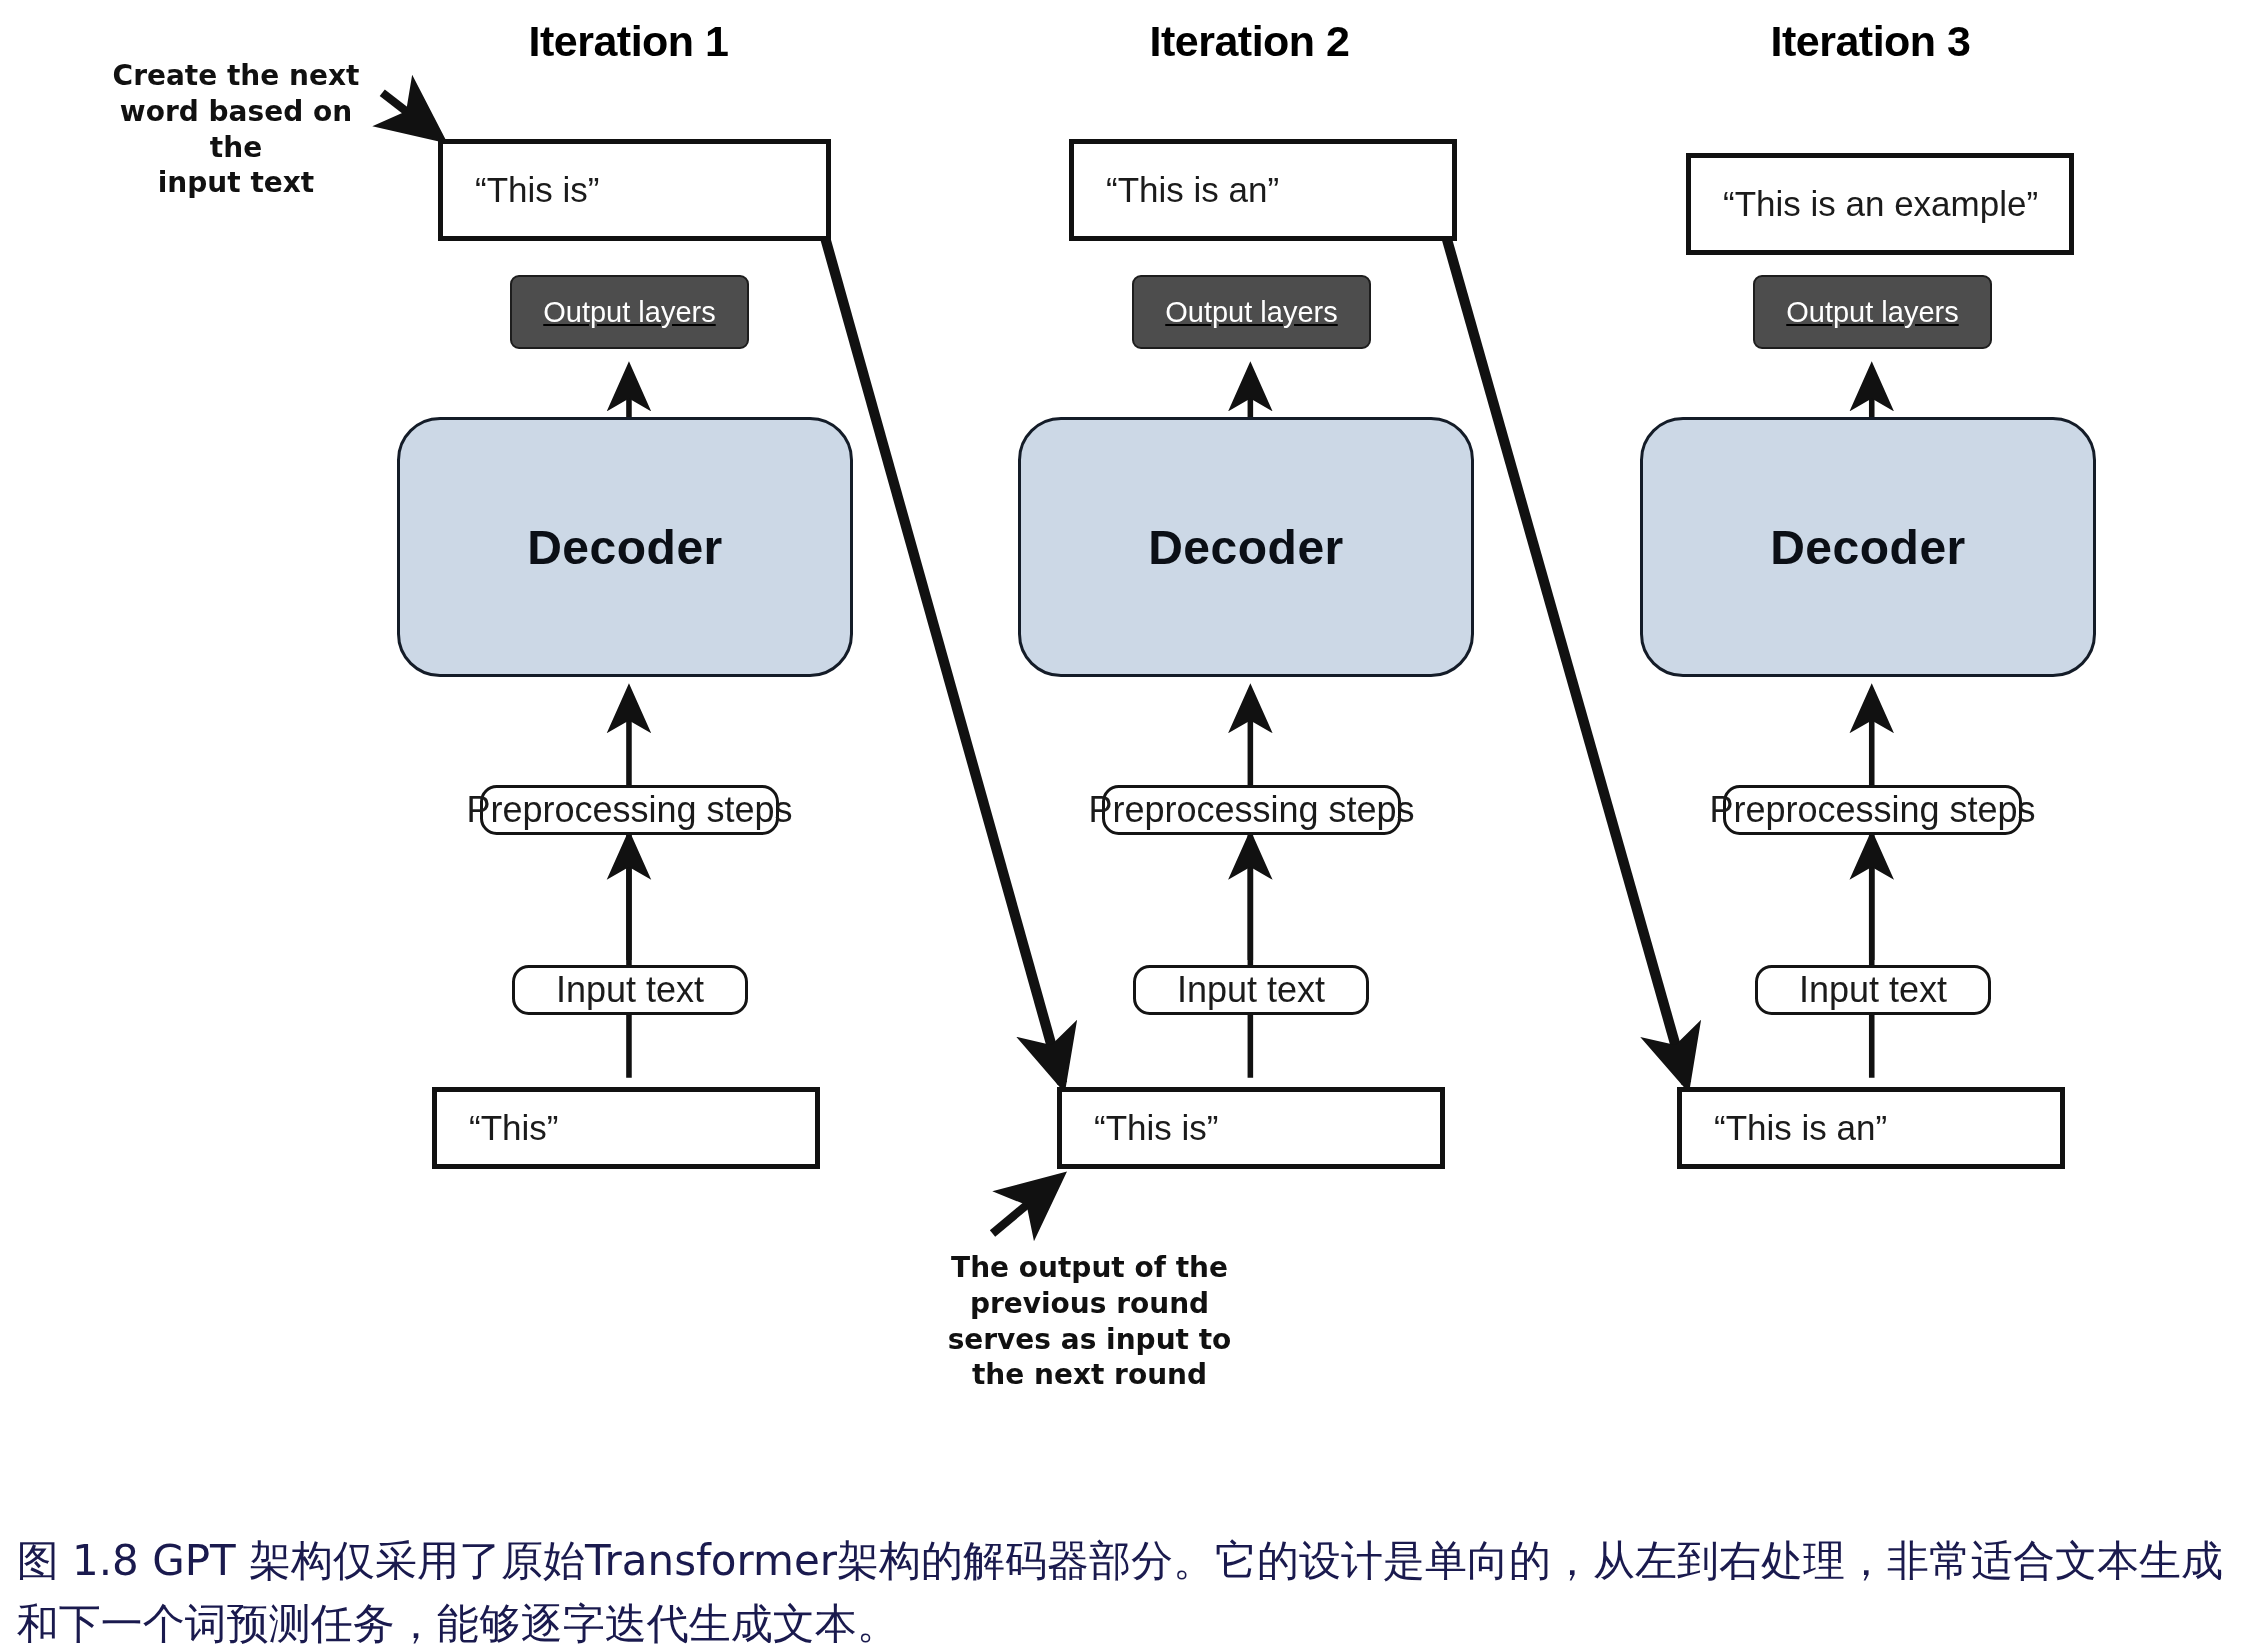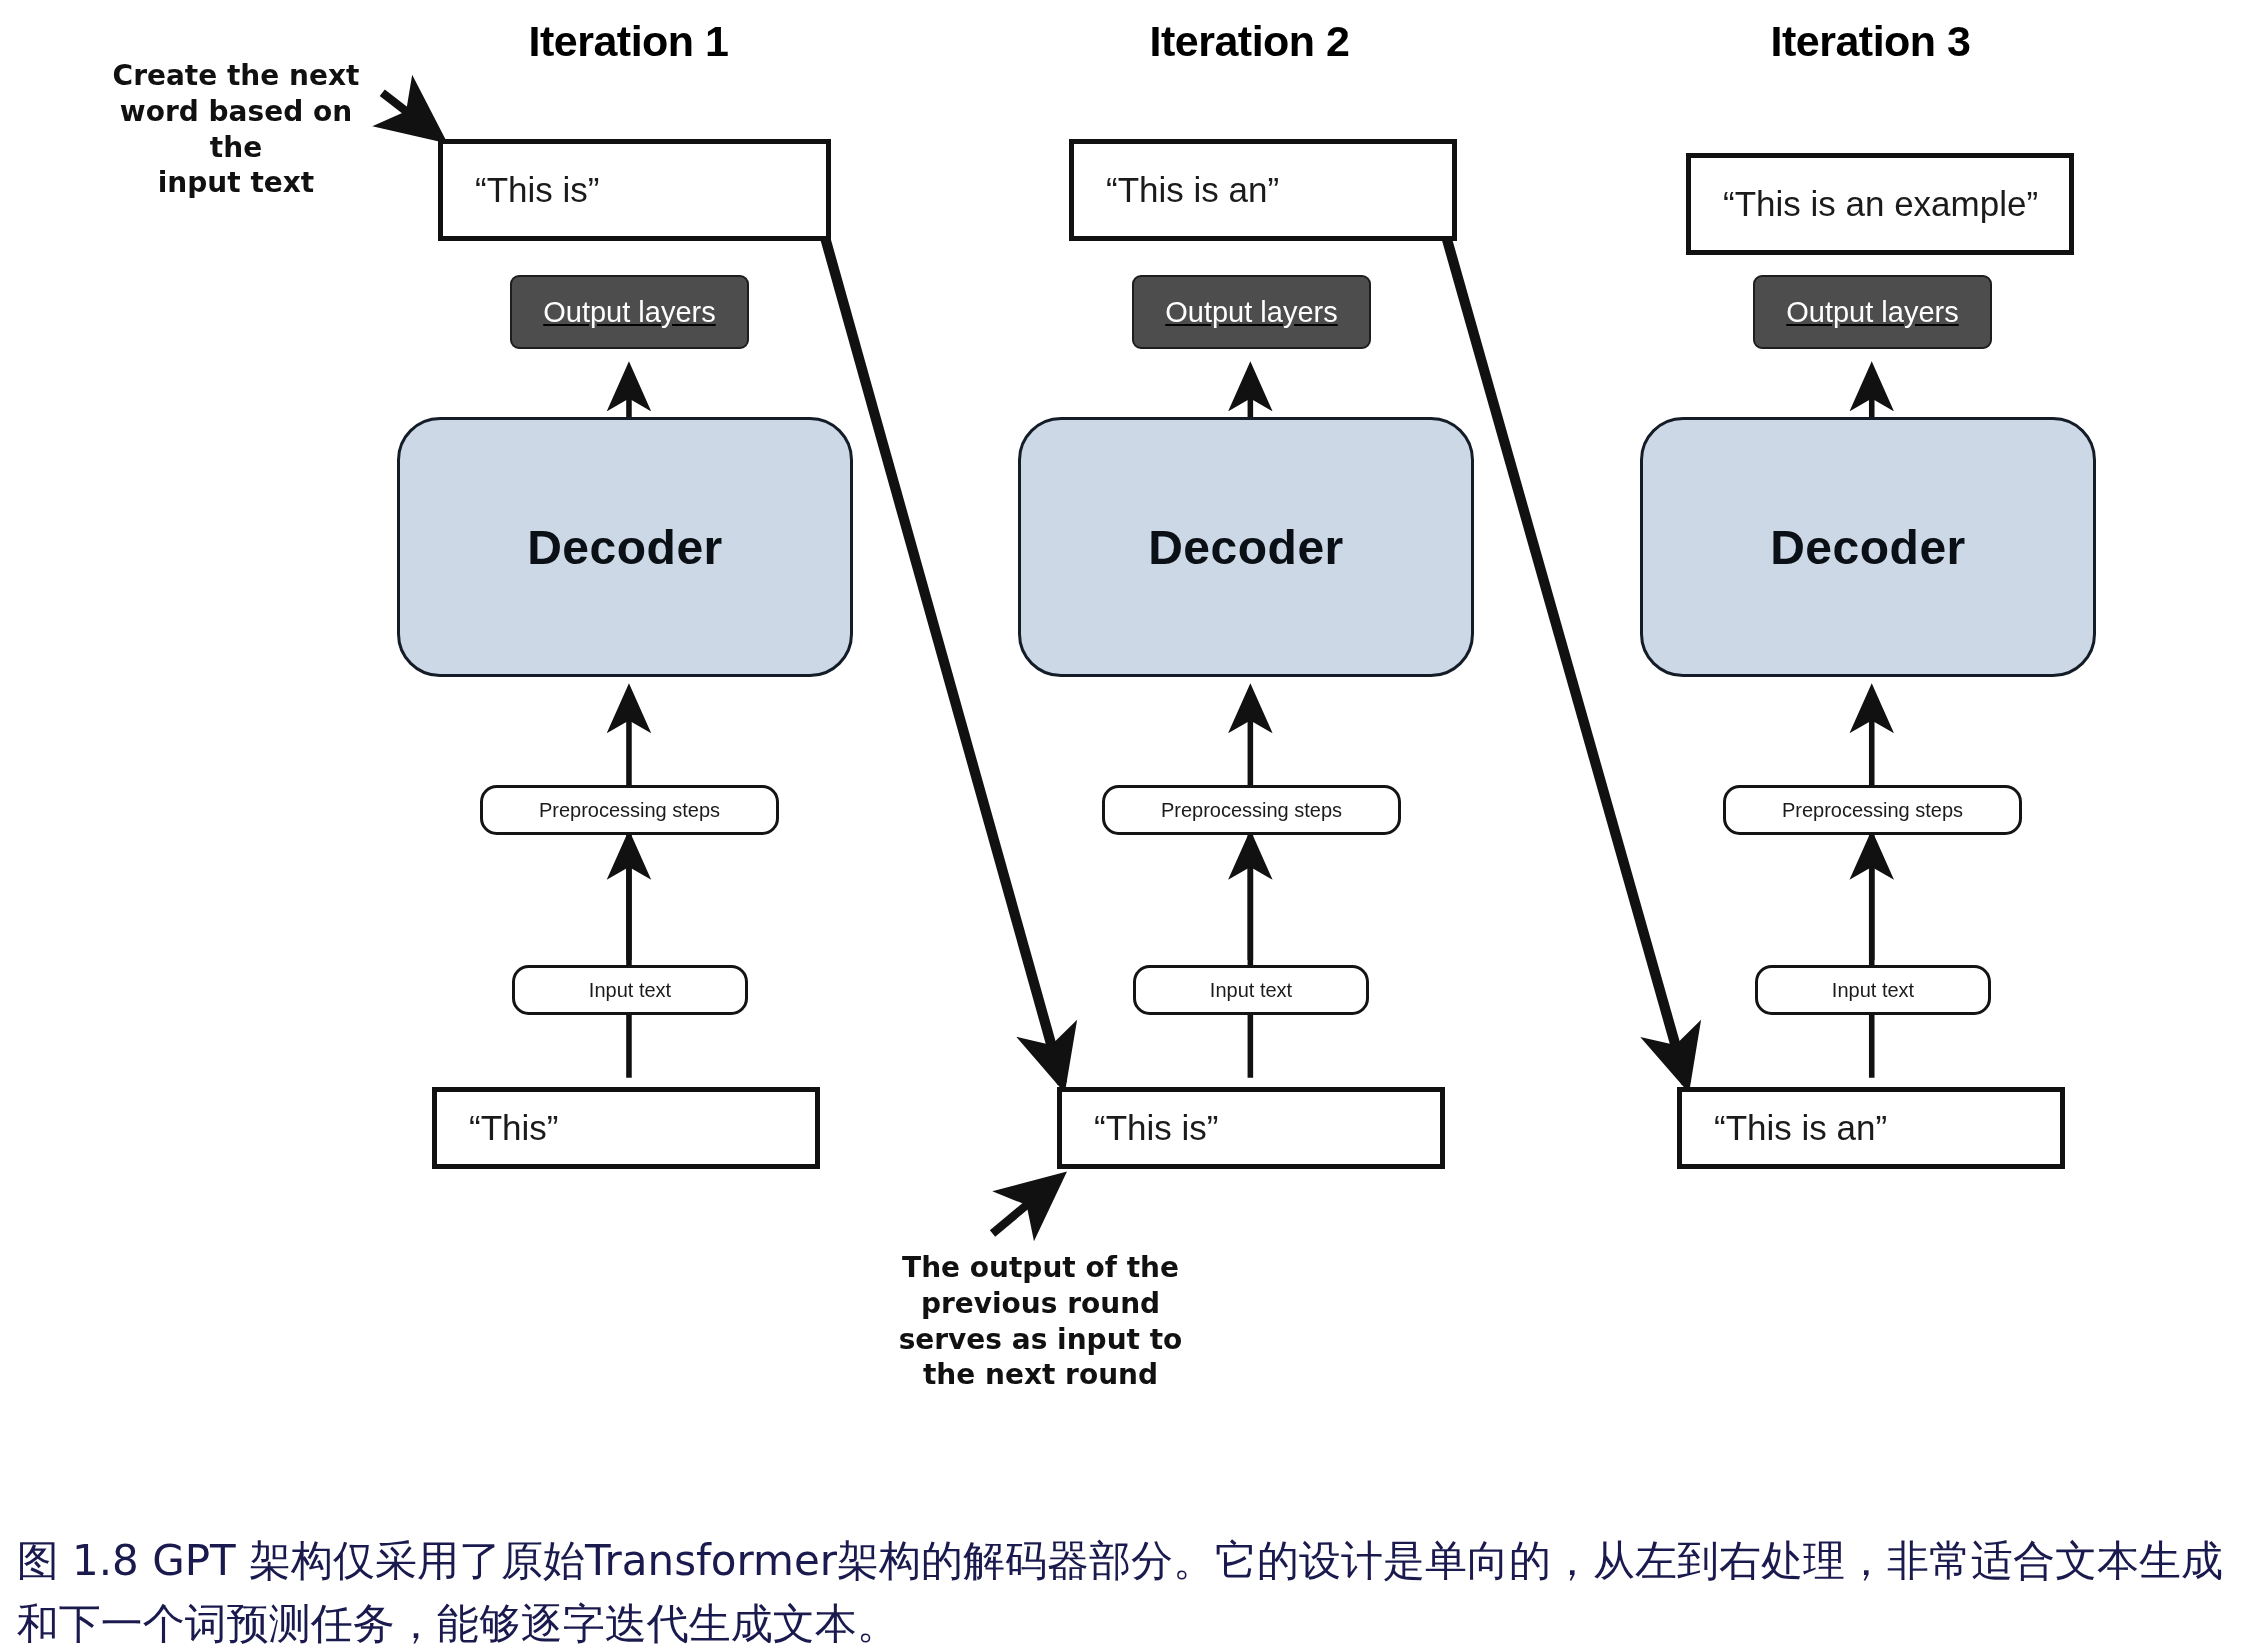--- a/index.html
+++ b/index.html
@@ -96,21 +96,21 @@
     position:absolute;
     background:#fff;
     border:3.7px solid #141414;
     border-radius:16.7px;
     box-sizing:border-box;
     display:flex;
     align-items:center;
     justify-content:center;
   }
   .pill span{
-    font-size:20px;
+    font-size:36px;
     color:#1b1b1b;
     white-space:nowrap;
   }
 
   
   .caption{
     position:absolute;
     left:16.7px;
     top:1529px;
     width:2226px;
@@ -169,21 +169,21 @@
   <div class="col-header" style="left:429px;top:16.7px;width:399px;">Iteration 1</div>
   <div class="col-header" style="left:1050px;top:16.7px;width:399px;">Iteration 2</div>
   <div class="col-header" style="left:1671px;top:16.7px;width:399px;">Iteration 3</div>
 
   <div class="callout" style="left:97px;top:58px;width:278px;">
     <div>Create the next</div>
     <div>word based on the</div>
     <div>input text</div>
   </div>
 
-  <div class="callout" style="left:878px;top:1250px;width:325px;">
+  <div class="callout" style="left:927px;top:1250px;width:325px;">
     <div>The output of the</div>
     <div>previous round</div>
     <div>serves as input to</div>
     <div>the next round</div>
   </div>
 
   <div class="textbox" style="left:438px;top:139px;width:393px;height:102px;">
     <span>“This is”</span>
   </div>
   <div class="outbox" style="left:510px;top:275px;width:239px;height:74px;">

